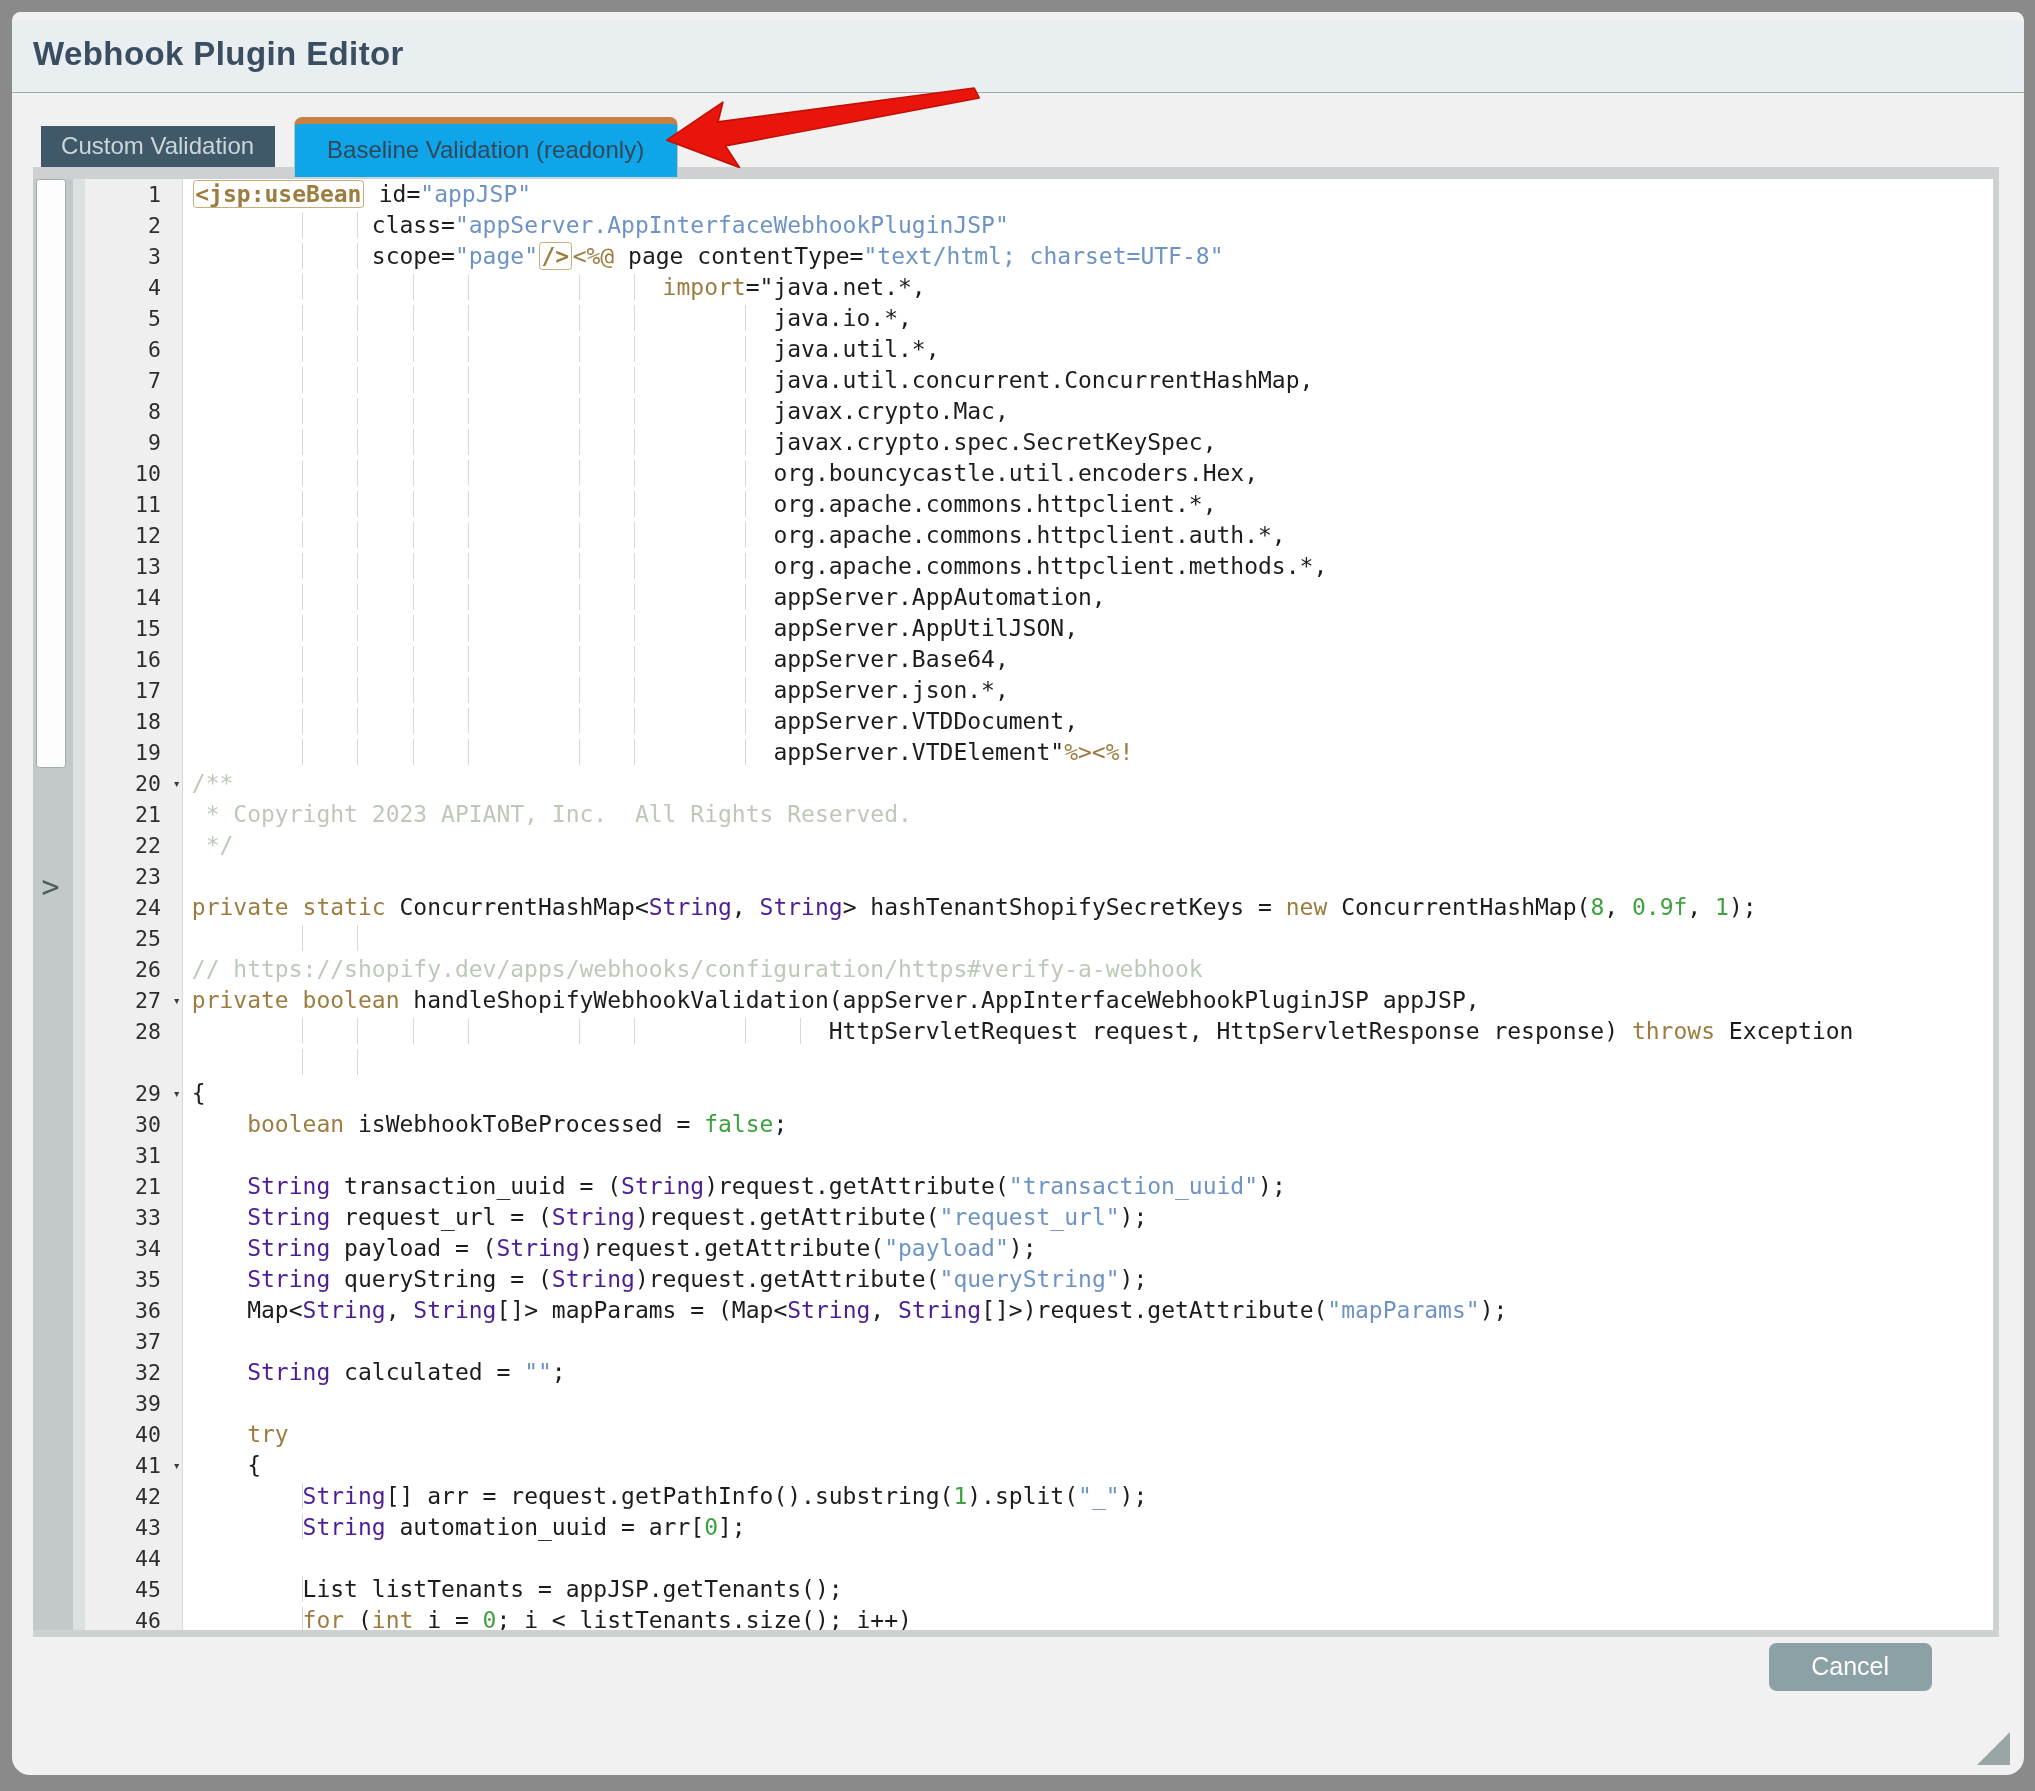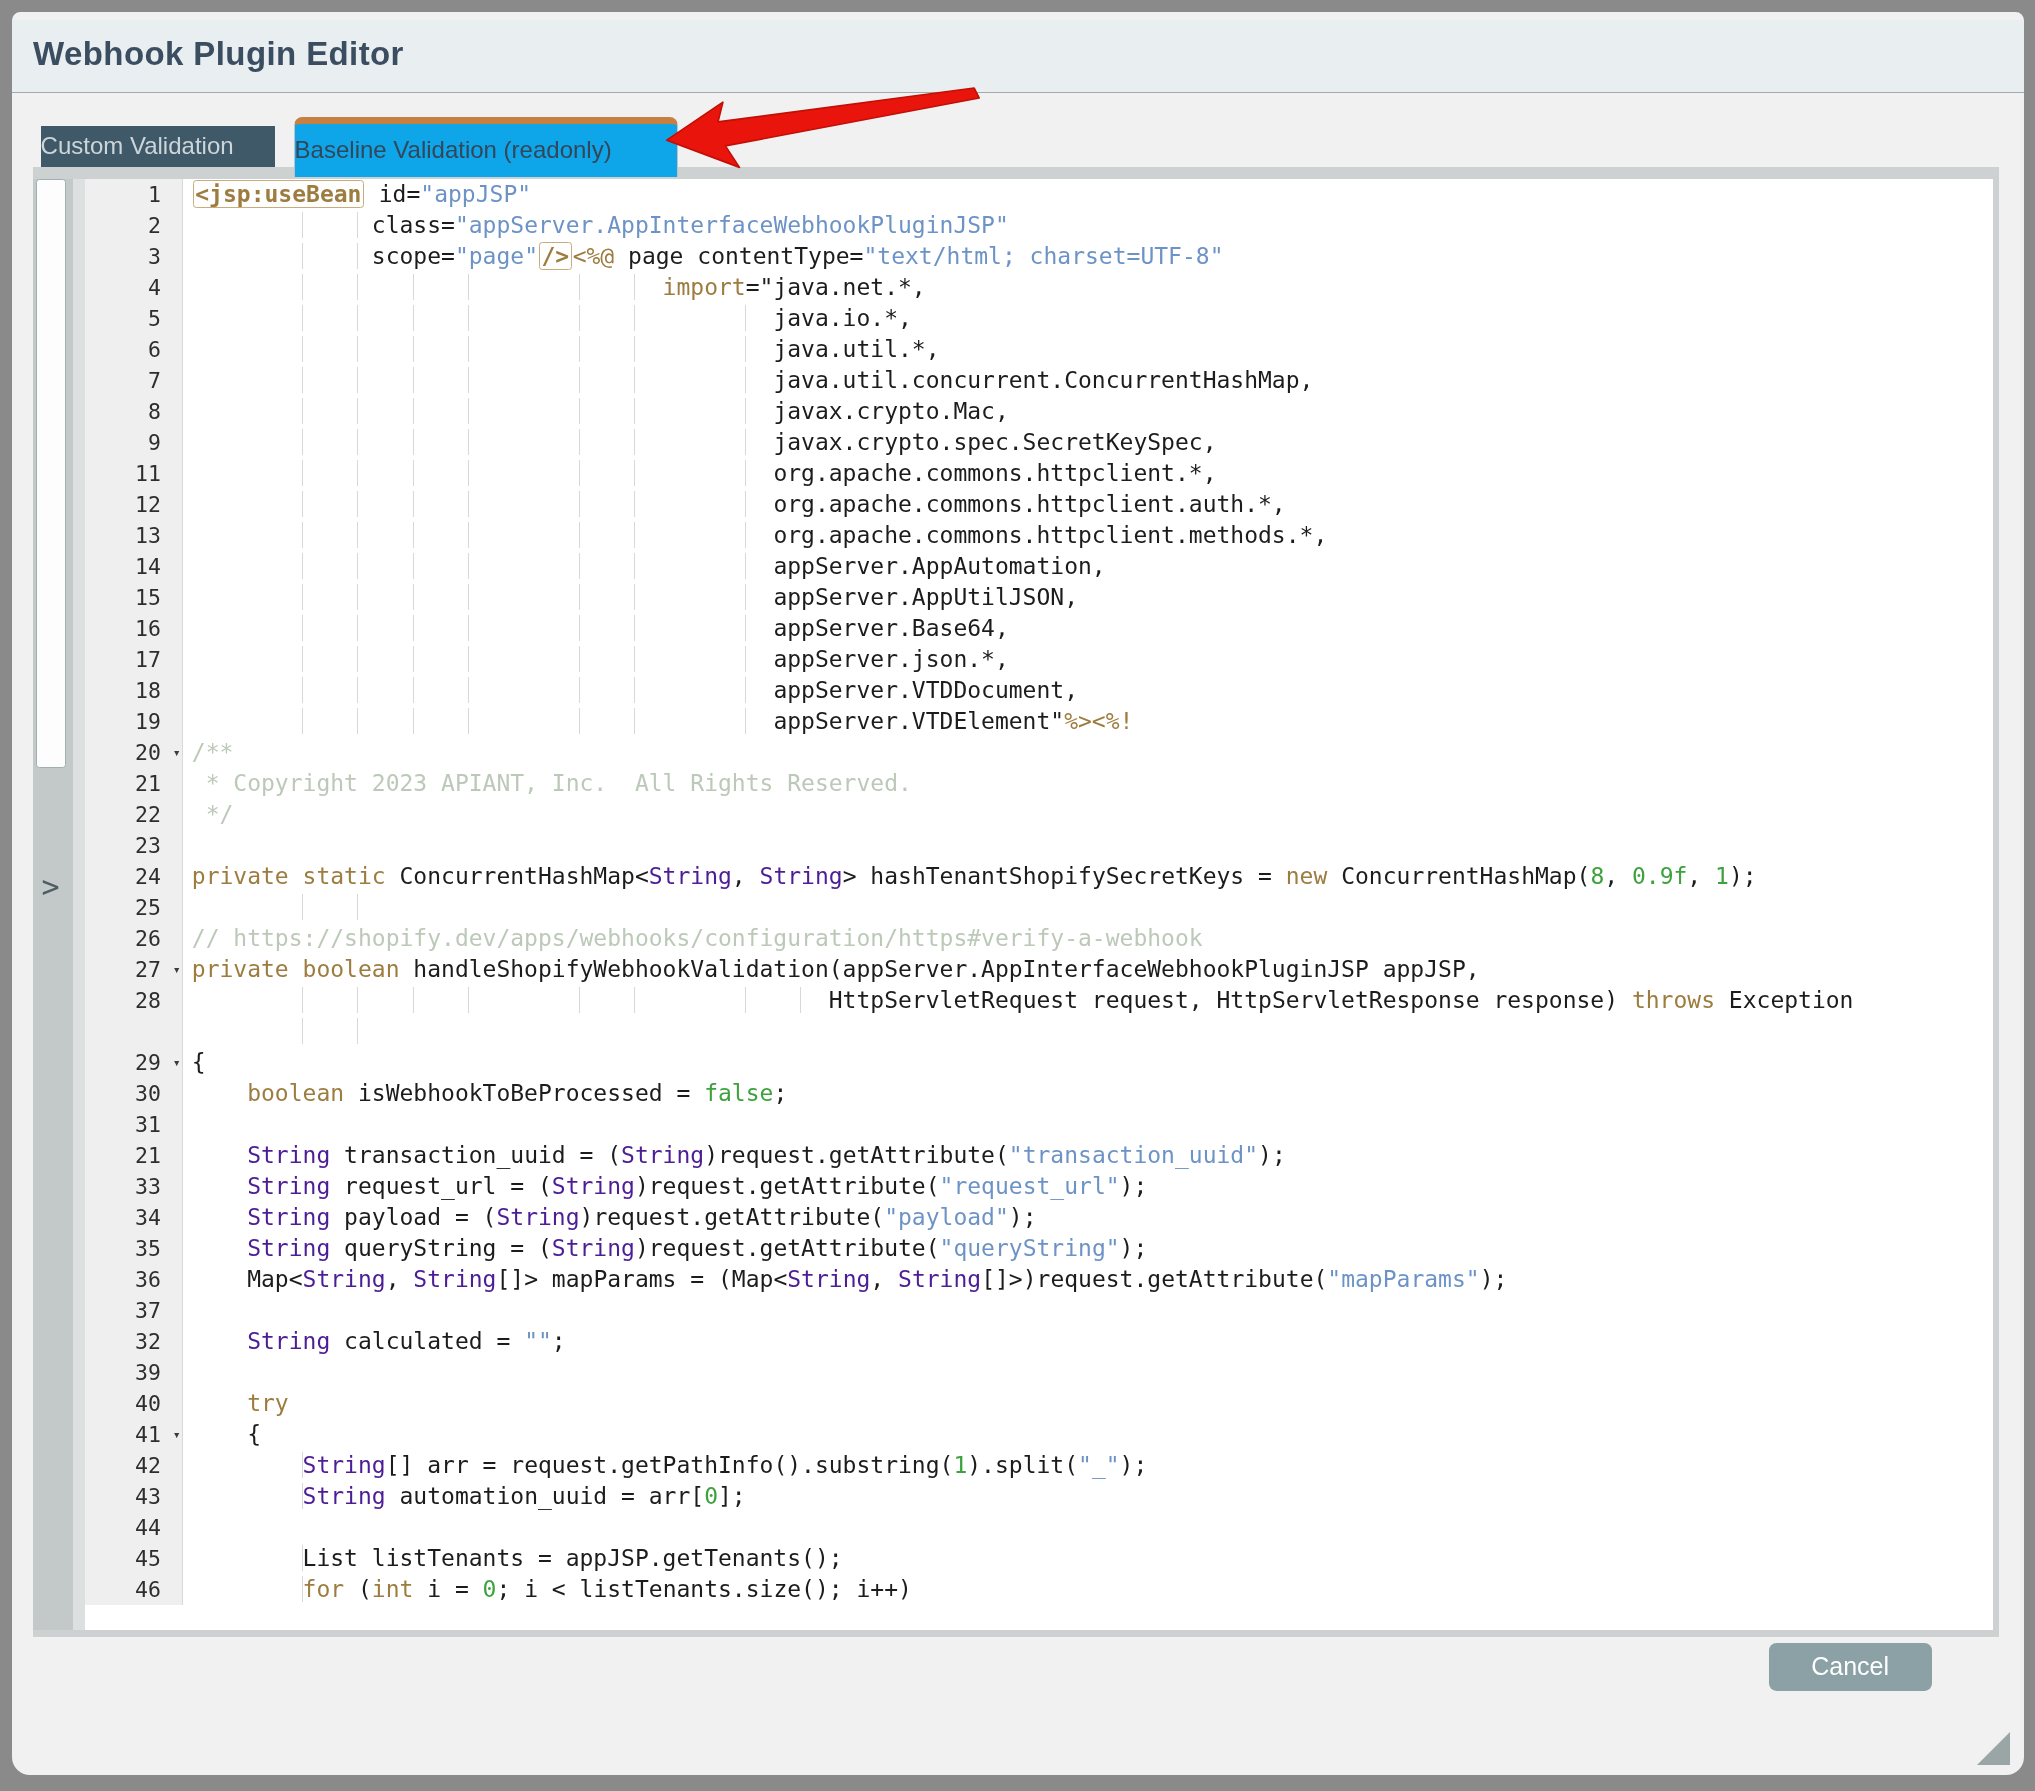--- a/index.html
+++ b/index.html
@@ -13,21 +13,21 @@
   }
   .header{
     position:absolute;left:0;top:8px;right:0;height:72px;
     background:#e9eef0;border-bottom:1.7px solid #a2abab;
   }
   .title{
     position:absolute;left:21.5px;top:15px;font-size:33px;font-weight:600;
     color:#3b4e61;letter-spacing:0.4px;
   }
   .tab{
-    position:absolute;display:flex;align-items:center;justify-content:flex-start;
+    position:absolute;display:flex;align-items:center;justify-content:center;
     font-size:24px;cursor:pointer;box-sizing:border-box;
   }
   .tab-inactive{
     left:29px;top:114px;width:234px;height:41px;
     background:#3f5968;color:#ccd6da;
   }
   .tab-active{
     left:282px;top:105px;width:384px;height:60px;
     background:#0ea5e9;color:#33475a;
     border:0.8px solid #bfc5c5;border-bottom:none;
@@ -149,20 +149,24 @@
           </div>
           <div class="row">
             <div class="gcell">8</div>
             <div class="ccell"><span class="tw">                                          </span><span class="td">javax.crypto.Mac,</span></div>
           </div>
           <div class="row">
             <div class="gcell">9</div>
             <div class="ccell"><span class="tw">                                          </span><span class="td">javax.crypto.spec.SecretKeySpec,</span></div>
           </div>
           <div class="row">
+            <div class="gcell">10</div>
+            <div class="ccell"><span class="tw">                                          </span><span class="td">org.bouncycastle.util.encoders.Hex,</span></div>
+          </div>
+          <div class="row">
             <div class="gcell">11</div>
             <div class="ccell"><span class="tw">                                          </span><span class="td">org.apache.commons.httpclient.*,</span></div>
           </div>
           <div class="row">
             <div class="gcell">12</div>
             <div class="ccell"><span class="tw">                                          </span><span class="td">org.apache.commons.httpclient.auth.*,</span></div>
           </div>
           <div class="row">
             <div class="gcell">13</div>
             <div class="ccell"><span class="tw">                                          </span><span class="td">org.apache.commons.httpclient.methods.*,</span></div>

